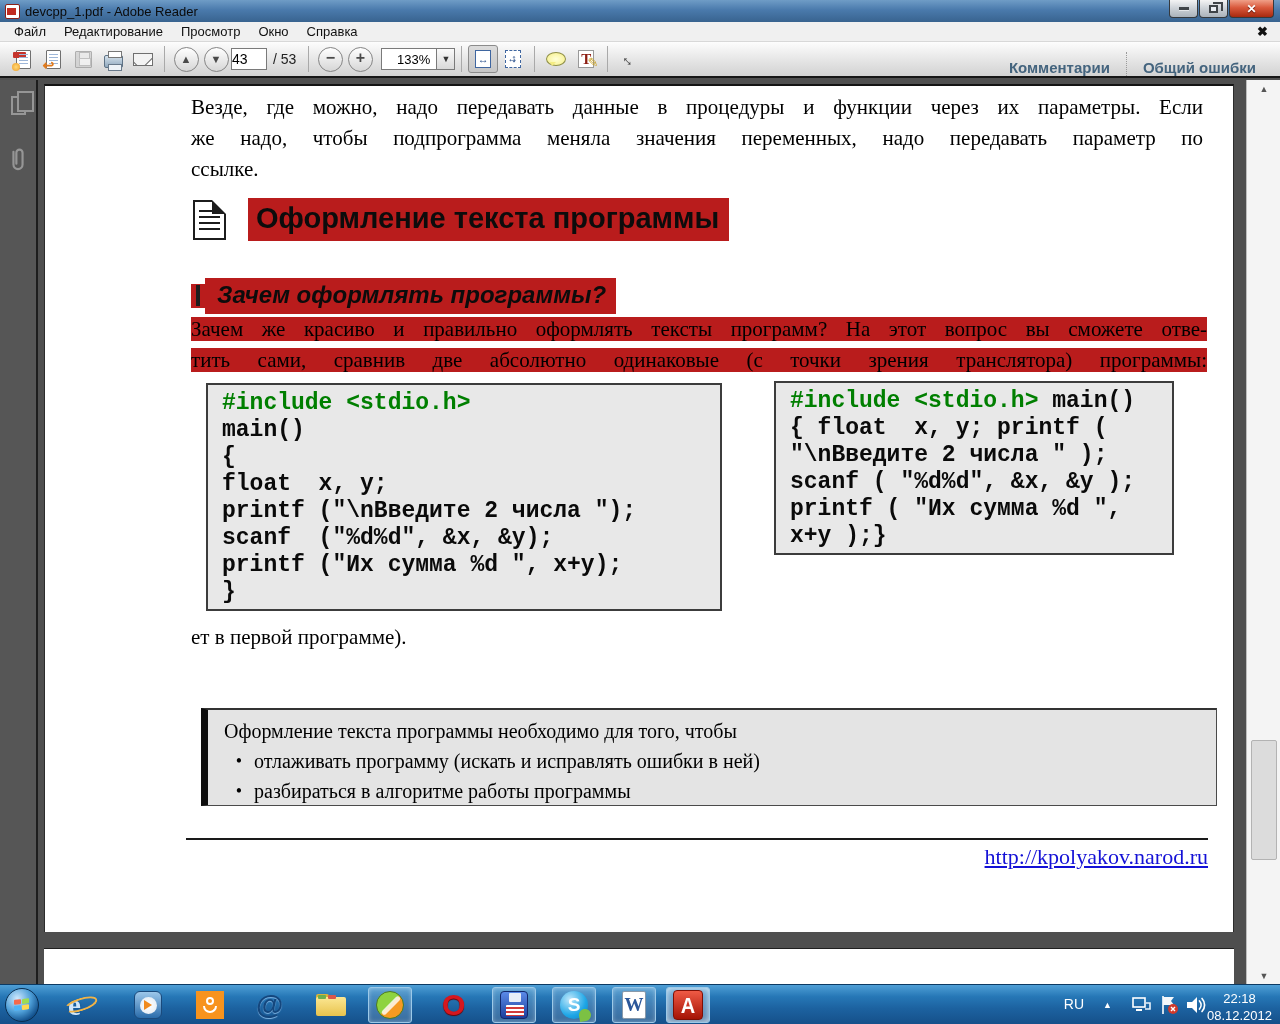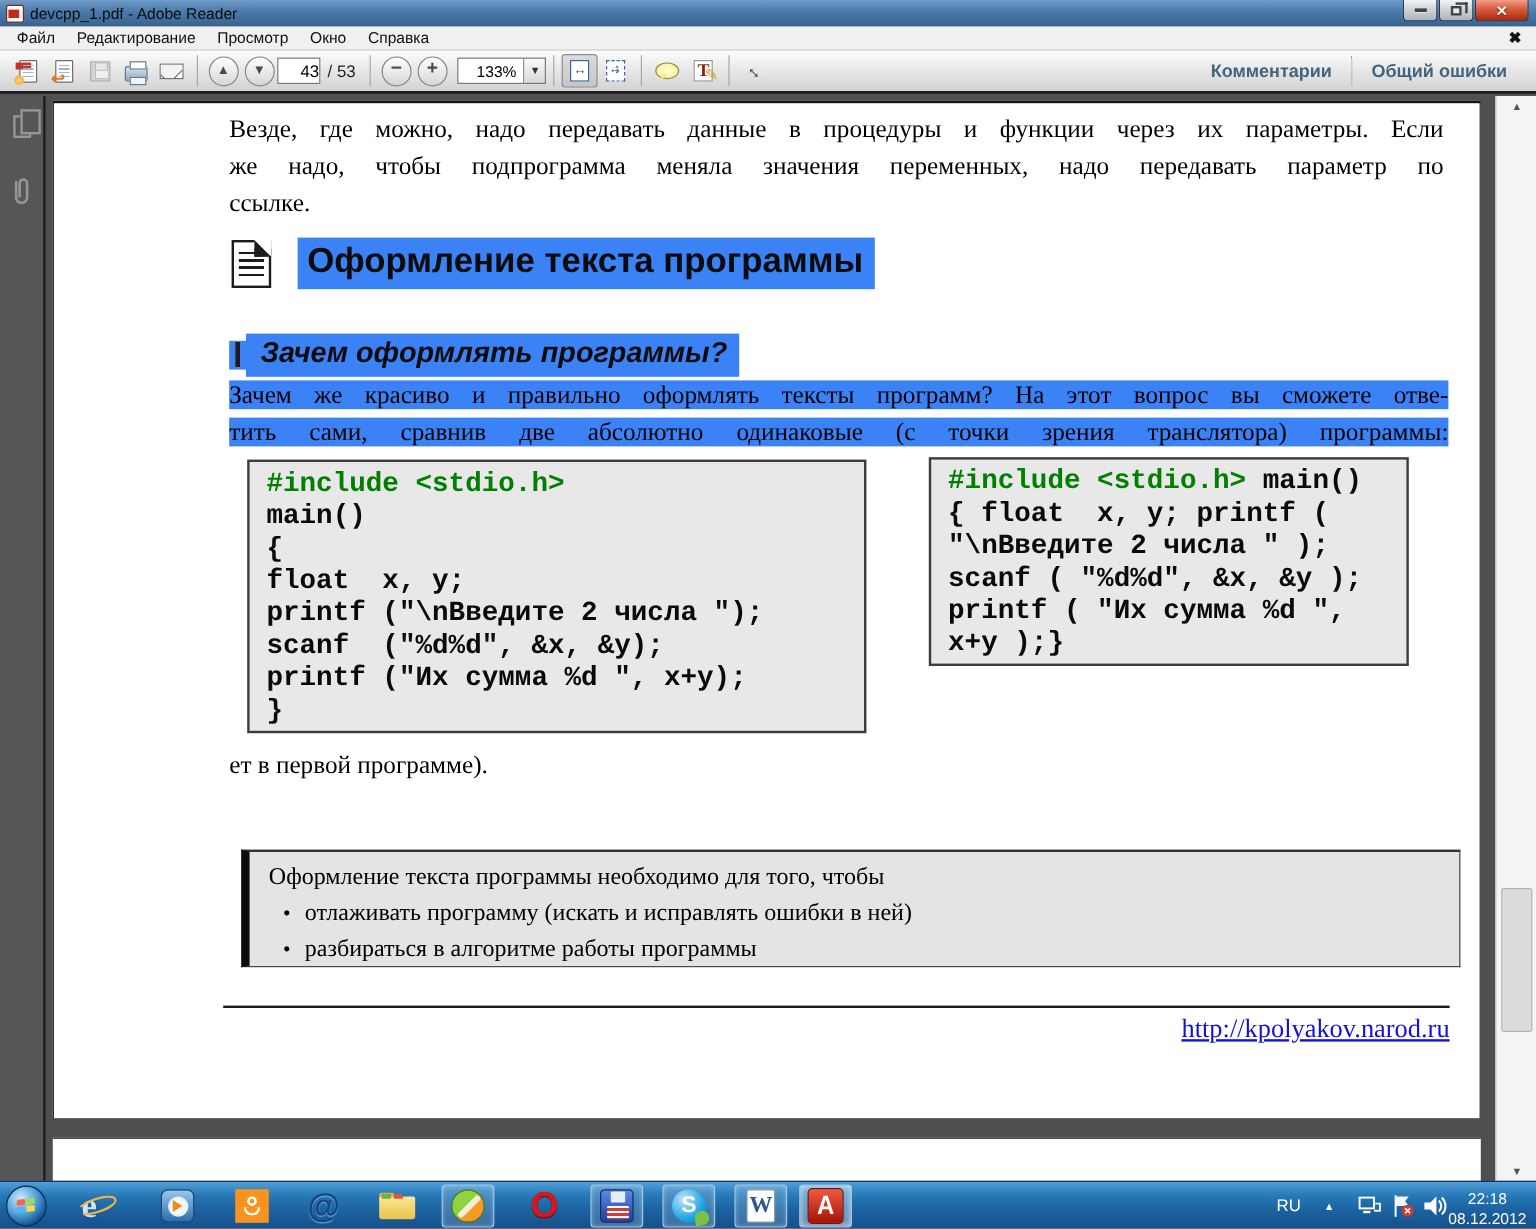--- a/index.html
+++ b/index.html
@@ -49,34 +49,34 @@
   .ic-create::after{content:"";position:absolute;left:-5px;bottom:-3px;width:8px;height:8px;background:radial-gradient(#ffd978,#ef9c23);border-radius:50%}
   .ic-open::after{content:"↩";position:absolute;left:-4px;bottom:-5px;color:#e07b1f;font-size:14px;font-weight:bold}
   .ic-save{width:17px;height:17px;background:#cfcfcf;border:1px solid #9a9a9a;position:relative;border-radius:1px;opacity:.75}
   .ic-save::before{content:"";position:absolute;left:3px;top:0;width:9px;height:6px;background:#e9e9e9;border:1px solid #aaa}
   .ic-save::after{content:"";position:absolute;left:3px;bottom:1px;width:10px;height:6px;background:#f4f4f4;border:1px solid #b5b5b5}
   .ic-print{width:19px;height:13px;background:linear-gradient(#d6e2ec,#8fa8bd);border:1px solid #5f7386;border-radius:2px;position:relative;margin-top:4px}
   .ic-print::before{content:"";position:absolute;left:3px;top:-5px;width:12px;height:5px;background:#fff;border:1px solid #777}
   .ic-print::after{content:"";position:absolute;left:3px;bottom:-4px;width:12px;height:5px;background:#eef3f7;border:1px solid #68798a}
   .ic-mail{width:20px;height:13px;background:#fff;border:1px solid #6f6f6f;position:relative;overflow:hidden}
   .ic-mail::before{content:"";position:absolute;left:-3px;top:-8px;width:18px;height:18px;transform:rotate(45deg);border:1px solid #6f6f6f;background:#f3f3f3}
-  .pagebox{width:36px;height:22px;background:#fff;border:1px solid #7a7a7a;text-align:right;font-size:14px;color:#000;font-family:"Liberation Sans",sans-serif}
+  .pagebox{width:36px;height:22px;background:#fff;border:1px solid #7a7a7a;text-align:left;font-size:14px;color:#000;font-family:"Liberation Sans",sans-serif}
   .slash{font-size:14px;color:#222;margin:0 6px 0 6px}
   .zoombox{width:56px;height:22px;background:#fff;border:1px solid #7a7a7a;display:flex;align-items:center;justify-content:flex-end;padding-right:6px;font-size:13px;color:#000}
   .zoomdd{width:18px;height:22px;border:1px solid #7a7a7a;border-left:none;background:linear-gradient(#fafafa,#d9d9d9);display:flex;align-items:center;justify-content:center;font-size:9px;color:#333}
   .ic-fitw{width:16px;height:18px;border:1px solid #3f66a0;background:#fff;display:flex;align-items:center;justify-content:center;color:#2d538e;font-size:11px;font-weight:bold}
   .ic-fitp{width:16px;height:18px;border:1px dashed #3f66a0;background:#fff;position:relative;color:#2d538e}
   .ic-fitp .h{position:absolute;left:1px;top:1px;font-size:11px;font-weight:bold}
   .ic-fitp .v{position:absolute;left:5px;top:1px;font-size:11px;font-weight:bold}
   .ic-comment{width:20px;height:14px;background:radial-gradient(#ffffd8,#f6ef86);border:1px solid #8f8f45;border-radius:50%;position:relative}
   .ic-comment::after{content:"";position:absolute;left:3px;bottom:-5px;border:4px solid transparent;border-top-color:#f4ec82;border-left-width:2px}
   .ic-tedit .t{font-family:"Liberation Serif",serif;font-weight:bold;color:#8d1d12;font-size:15px;border:1px solid #999;background:#fff;padding:0 2px}
   .ic-tedit .pen{position:absolute;right:-4px;bottom:-2px;color:#c9a227;font-size:13px}
   .ic-full{transform:rotate(45deg);font-size:15px;font-weight:bold;color:#3f3f3f}
-  #toolbar-right{margin-left:auto;display:flex;align-items:center;height:100%}
+  #toolbar-right{margin-left:auto;display:flex;align-items:flex-end;height:100%}
   .tr-label{font-size:15px;font-weight:bold;color:#44647e;padding:0 16px}
   .tr-dotsep{width:1px;height:24px;border-left:1px dotted #9a9a9a}
 
   
   #docarea{position:absolute;left:0;top:80px;width:1280px;height:904px;background:#4f4f4f}
   #navstrip{position:absolute;left:0;top:0;width:38px;height:100%;background:#565656;border-right:2px solid #1d1d1d}
   .strip-ic{margin:14px auto;width:20px;display:block}
   .ic-thumbs{width:15px;height:19px;border:2px solid #969696;position:relative;margin:16px auto 30px}
   .ic-thumbs::before{content:"";position:absolute;left:4px;top:-7px;width:13px;height:17px;border:2px solid #969696;background:#565656}
   #scrollbar{position:absolute;right:0;top:0;width:34px;height:100%;background:#f4f4f4;border-left:1px solid #bdbdbd}
@@ -86,21 +86,21 @@
   #page1{position:absolute;left:44px;top:4px;width:1190px;height:848px;background:#fff;
     border-top:2px solid #141414;border-left:1px solid #2c2c2c;border-right:1px solid #2c2c2c}
   #pagegap{position:absolute;left:44px;top:852px;width:1190px;height:16px;background:#4f4f4f}
   #page2{position:absolute;left:44px;top:868px;width:1190px;height:36px;background:#fff;border-top:1px solid #202020}
 
   
   .serif{font-family:"Liberation Serif",serif;color:#000}
   .jline{font-size:21px;line-height:31px;text-align:justify;text-align-last:justify}
   .jline.last{text-align-last:left}
   #para1{position:absolute;left:146px;top:6px;width:1012px}
-  .hl{background:#3b82f6}
+  .hl{background:#b91c1c}
 
   #h1row{position:absolute;left:148px;top:112px;display:flex;align-items:center}
   .ic-docbig{width:33px;height:40px;background:#fff;border:2px solid #1c1c1c;position:relative;margin-right:22px}
   .ic-docbig::before{content:"";position:absolute;right:-2px;top:-2px;border:7px solid #fff;border-left-color:#1c1c1c;border-bottom-color:#1c1c1c}
   .ic-docbig::after{content:"";position:absolute;left:4px;top:8px;right:4px;height:24px;
     background:repeating-linear-gradient(#1c1c1c 0 2px,transparent 2px 6px)}
   #h1text{font-size:29px;font-weight:bold;color:#0c0c0c;padding:4px 10px 6px 8px}
 
   #h2row{position:absolute;left:146px;top:192px;display:flex;align-items:center}
   .ic-docsm-wrap{padding:3px 5px}

